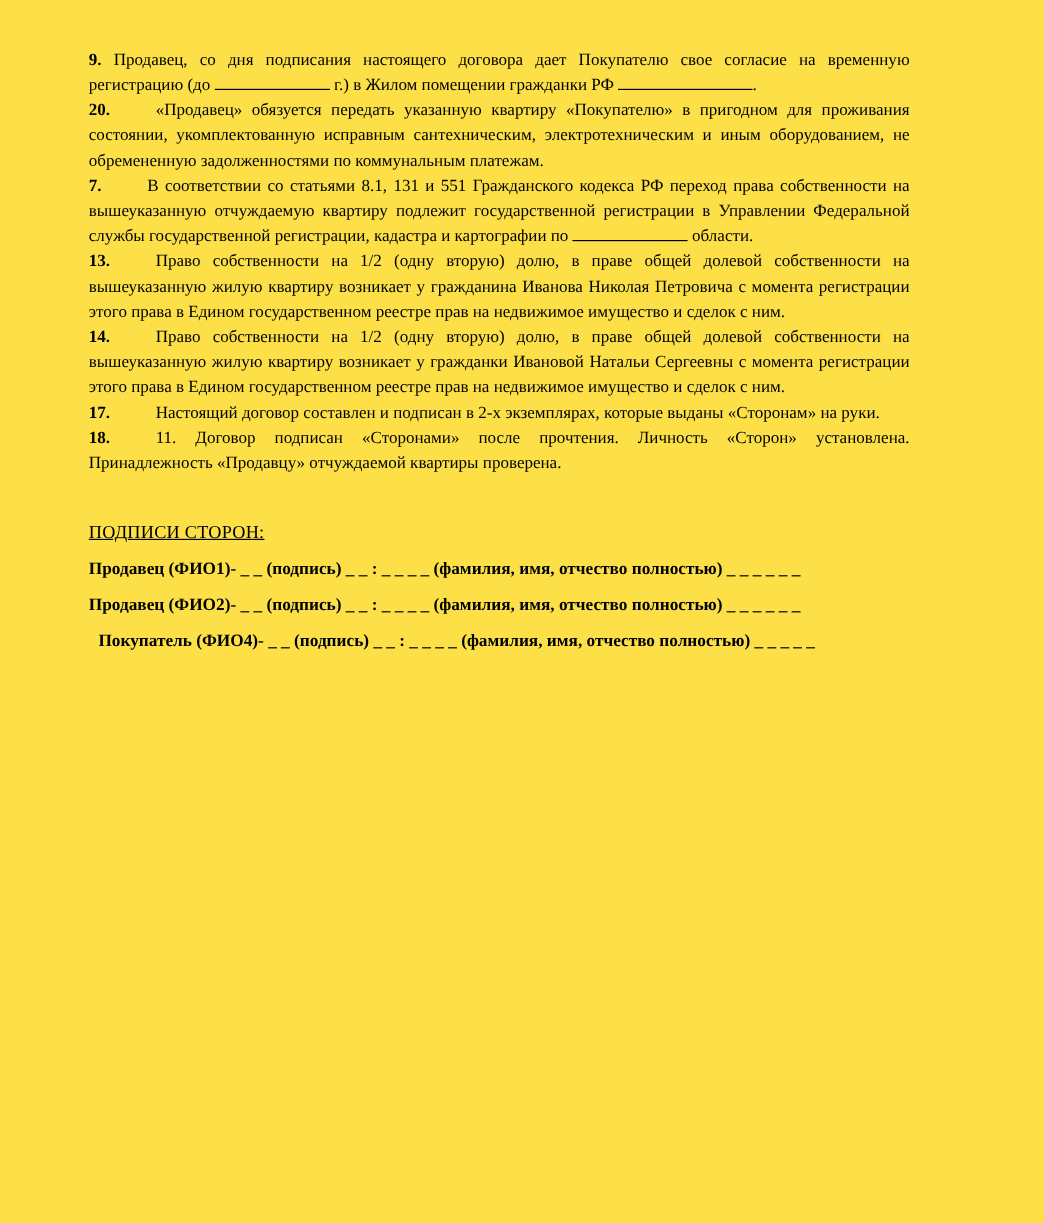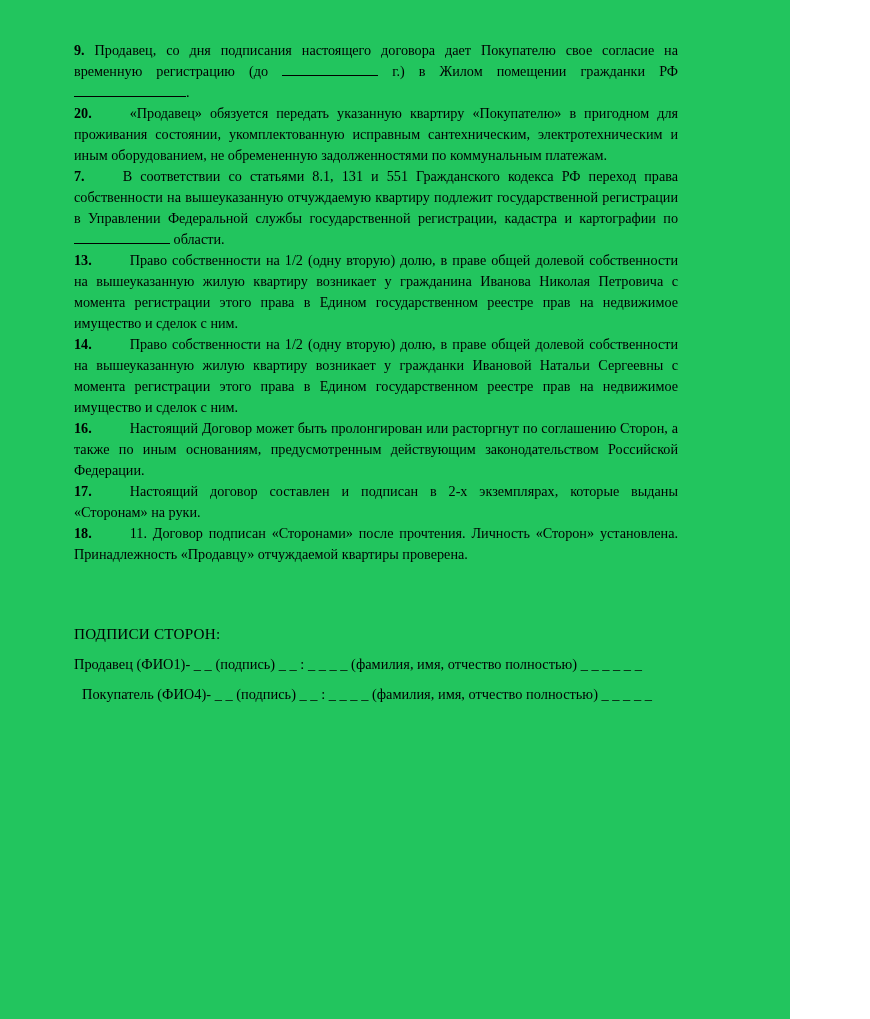--- a/index.html
+++ b/index.html
@@ -8,23 +8,23 @@
     background: #ffffff;
   }
   body {
     width: 870px;
     height: 1019px;
     font-family: "Liberation Serif", "DejaVu Serif", serif;
     color: #000000;
   }
   .page {
     position: relative;
-    width: 790px;
+    width: 870px;
     height: 1019px;
-    background: #22c55e;
+    background: #fde047;
     box-sizing: border-box;
     padding: 40px 112px 0 74px;
   }
   .clause {
     font-size: 14.2px;
     line-height: 1.48;
     text-align: justify;
     margin: 0;
     text-indent: 0;
   }
@@ -33,28 +33,30 @@
   }
   .gap-sm { display: inline-block; width: 38px; }
   .ul {
     display: inline-block;
     border-bottom: 1px solid #000;
     vertical-align: baseline;
   }
   .ul-90 { width: 96px; }
   .ul-115 { width: 112px; }
   .sig-title {
-    margin-top: 60px;
+    margin-top: 38px;
     font-size: 15.2px;
     letter-spacing: 0.2px;
+    text-decoration: underline;
   }
   .sig-line {
     font-size: 14.4px;
     margin-top: 13px;
     white-space: nowrap;
+    font-weight: bold;
   }
   .sig-line.indent { padding-left: 8px; }
   p { margin: 0; }
 </style>
 </head>
 <body>
 
 <div class="page">
 
   <div>
@@ -74,39 +76,40 @@
 
     <p class="clause">
       <span class="num">13.</span><span class="gap-sm"></span><span>Право собственности на 1/2 (одну вторую) долю, в праве общей долевой собственности на вышеуказанную жилую квартиру возникает у гражданина Иванова Николая Петровича с момента регистрации этого права в Едином государственном реестре прав на недвижимое имущество и сделок с ним.</span>
     </p>
 
     <p class="clause">
       <span class="num">14.</span><span class="gap-sm"></span><span>Право собственности на 1/2 (одну вторую) долю, в праве общей долевой собственности на вышеуказанную жилую квартиру возникает у гражданки Ивановой Натальи Сергеевны с момента регистрации этого права в Едином государственном реестре прав на недвижимое имущество и сделок с ним.</span>
     </p>
 
 
-    <p class="clause">
-      <span class="num">16.</span><span class="gap-sm"></span><span>Настоящий Договор может быть пролонгирован или расторгнут по соглашению Сторон, а также по иным основаниям, предусмотренным действующим законодательством Российской Федерации.</span>
-    </p>
 
     <p class="clause">
       <span class="num">17.</span><span class="gap-sm"></span><span>Настоящий договор составлен и подписан в 2-х экземплярах, которые выданы «Сторонам» на руки.</span>
     </p>
 
     <p class="clause">
       <span class="num">18.</span><span class="gap-sm"></span><span>11. Договор подписан «Сторонами» после прочтения. Личность «Сторон» установлена. Принадлежность «Продавцу» отчуждаемой  квартиры проверена.</span>
     </p>
   </div>
 
   <div class="sig-title">ПОДПИСИ СТОРОН:</div>
 
   <div>
     <div class="sig-line">
       <span>Продавец (ФИО1)-</span>
       <span>_ _ (подпись) _ _ : _ _ _ _ (фамилия, имя, отчество полностью) _ _ _ _ _ _</span>
     </div>
+    <div class="sig-line">
+      <span>Продавец (ФИО2)-</span>
+      <span>_ _ (подпись) _ _ : _ _ _ _ (фамилия, имя, отчество полностью) _ _ _ _ _ _</span>
+    </div>
     <div class="sig-line indent">
       <span>Покупатель (ФИО4)-</span>
       <span>_ _ (подпись) _ _ : _ _ _ _ (фамилия, имя, отчество полностью) _ _ _ _ _</span>
     </div>
   </div>
 
 </div>
 
 </body></html>

